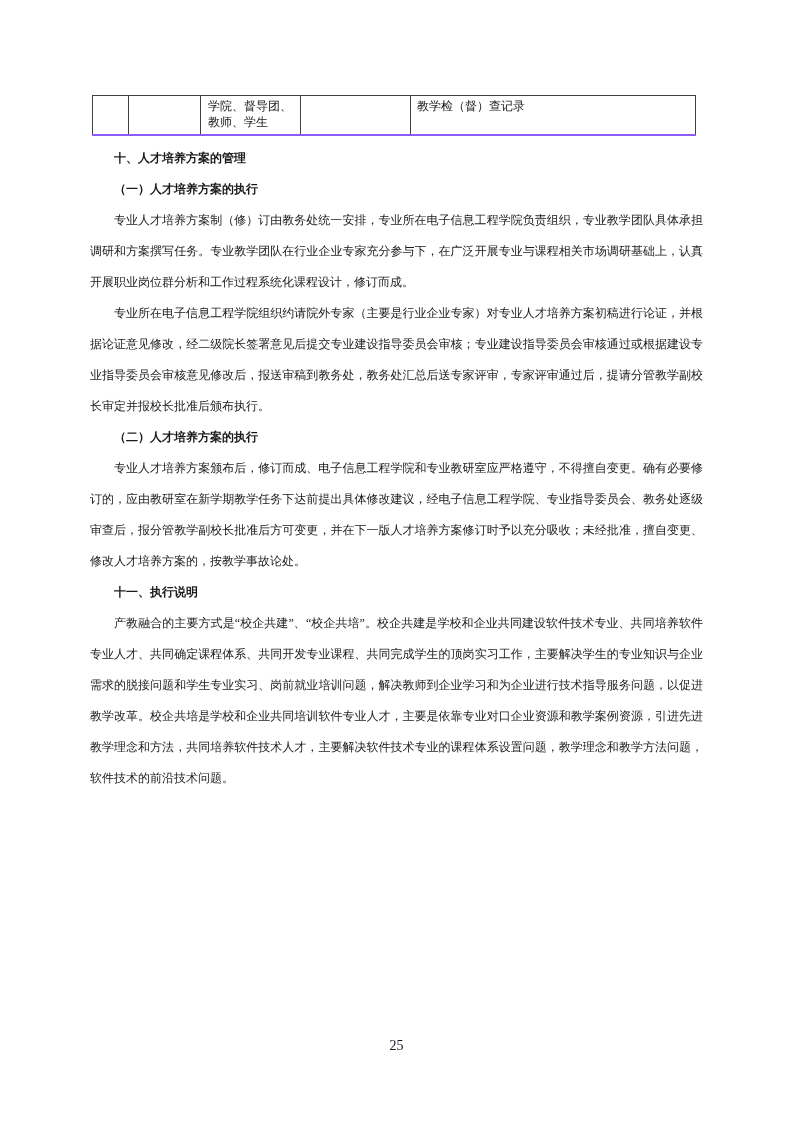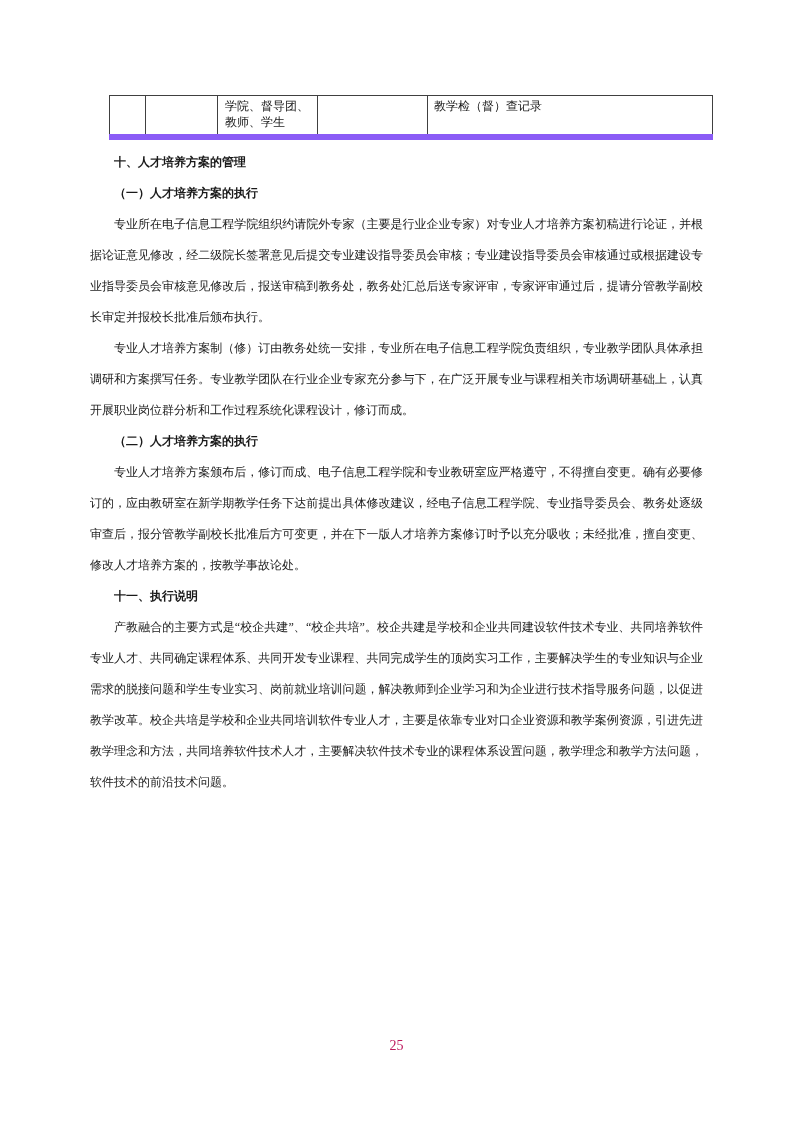--- a/index.html
+++ b/index.html
@@ -20,22 +20,22 @@
     position: absolute;
     left: 90px;
     top: 95px;
     width: 613px;
   }
   
   table.frag {
     border-collapse: collapse;
     table-layout: fixed;
     width: 603px;
-    margin-left: 19px;
-    border-bottom: 6px solid #8b5cf6;
+    margin-left: 2px;
+    border-bottom: 2px solid #8b5cf6;
   }
   table.frag td {
     border: 1px solid #404040;
     vertical-align: top;
     padding: 2px 6px;
     font-size: 12px;
     line-height: 16px;
     height: 34px;
     overflow: hidden;
   }
@@ -60,21 +60,21 @@
   }
   
   .pagenum {
     position: absolute;
     top: 1036px;
     left: 0;
     width: 100%;
     text-align: center;
     font-size: 14px;
     line-height: 20px;
-    color: #be185d;
+    color: #0f172a;
   }
 </style>
 </head>
 <body>
 
 <div class="page">
 
   <div class="content">
 
     <table class="frag">
@@ -92,22 +92,22 @@
         <td class="c3">学院、督导团、教师、学生</td>
         <td></td>
         <td>教学检（督）查记录</td>
       </tr>
     </tbody>
       </table>
 
     <div class="docbody">
       <h3>十、人才培养方案的管理</h3>
       <h4>（一）人才培养方案的执行</h4>
+      <p>专业人才培养方案制（修）订由教务处统一安排，专业所在电子信息工程学院负责组织，专业教学团队具体承担调研和方案撰写任务。专业教学团队在行业企业专家充分参与下，在广泛开展专业与课程相关市场调研基础上，认真开展职业岗位群分析和工作过程系统化课程设计，修订而成。</p>
       <p>专业所在电子信息工程学院组织约请院外专家（主要是行业企业专家）对专业人才培养方案初稿进行论证，并根据论证意见修改，经二级院长签署意见后提交专业建设指导委员会审核；专业建设指导委员会审核通过或根据建设专业指导委员会审核意见修改后，报送审稿到教务处，教务处汇总后送专家评审，专家评审通过后，提请分管教学副校长审定并报校长批准后颁布执行。</p>
-      <p>专业人才培养方案制（修）订由教务处统一安排，专业所在电子信息工程学院负责组织，专业教学团队具体承担调研和方案撰写任务。专业教学团队在行业企业专家充分参与下，在广泛开展专业与课程相关市场调研基础上，认真开展职业岗位群分析和工作过程系统化课程设计，修订而成。</p>
       <h4>（二）人才培养方案的执行</h4>
       <p>专业人才培养方案颁布后，修订而成、电子信息工程学院和专业教研室应严格遵守，不得擅自变更。确有必要修订的，应由教研室在新学期教学任务下达前提出具体修改建议，经电子信息工程学院、专业指导委员会、教务处逐级审查后，报分管教学副校长批准后方可变更，并在下一版人才培养方案修订时予以充分吸收；未经批准，擅自变更、修改人才培养方案的，按教学事故论处。</p>
       <h3>十一、执行说明</h3>
       <p>产教融合的主要方式是“校企共建”、“校企共培”。校企共建是学校和企业共同建设软件技术专业、共同培养软件专业人才、共同确定课程体系、共同开发专业课程、共同完成学生的顶岗实习工作，主要解决学生的专业知识与企业需求的脱接问题和学生专业实习、岗前就业培训问题，解决教师到企业学习和为企业进行技术指导服务问题，以促进教学改革。校企共培是学校和企业共同培训软件专业人才，主要是依靠专业对口企业资源和教学案例资源，引进先进教学理念和方法，共同培养软件技术人才，主要解决软件技术专业的课程体系设置问题，教学理念和教学方法问题，软件技术的前沿技术问题。</p>
     </div>
 
   </div>
 
   <div class="pagenum">25</div>
 

